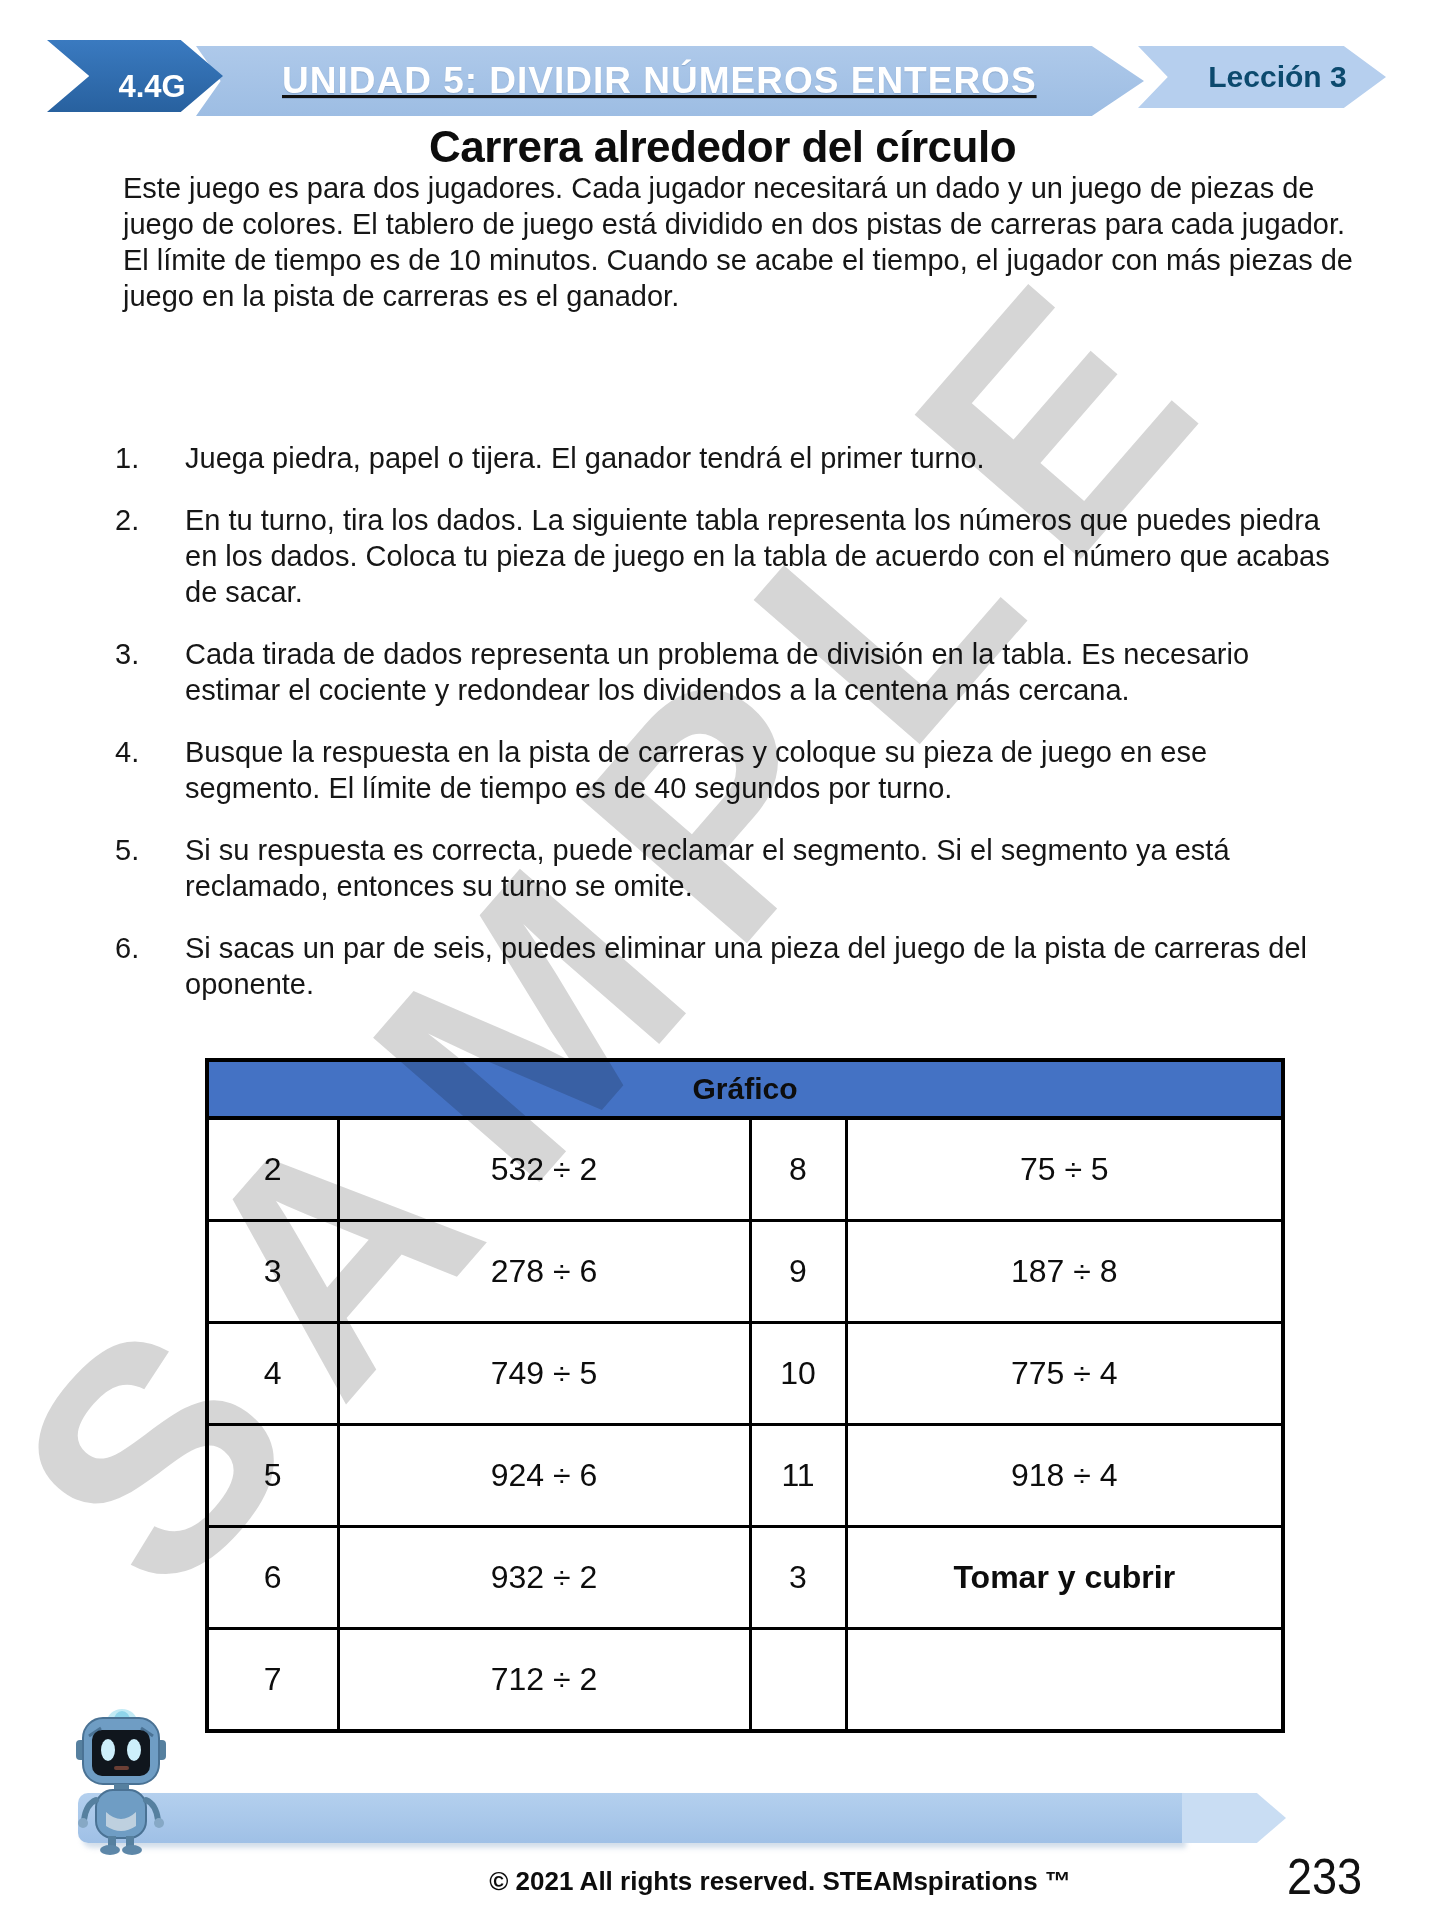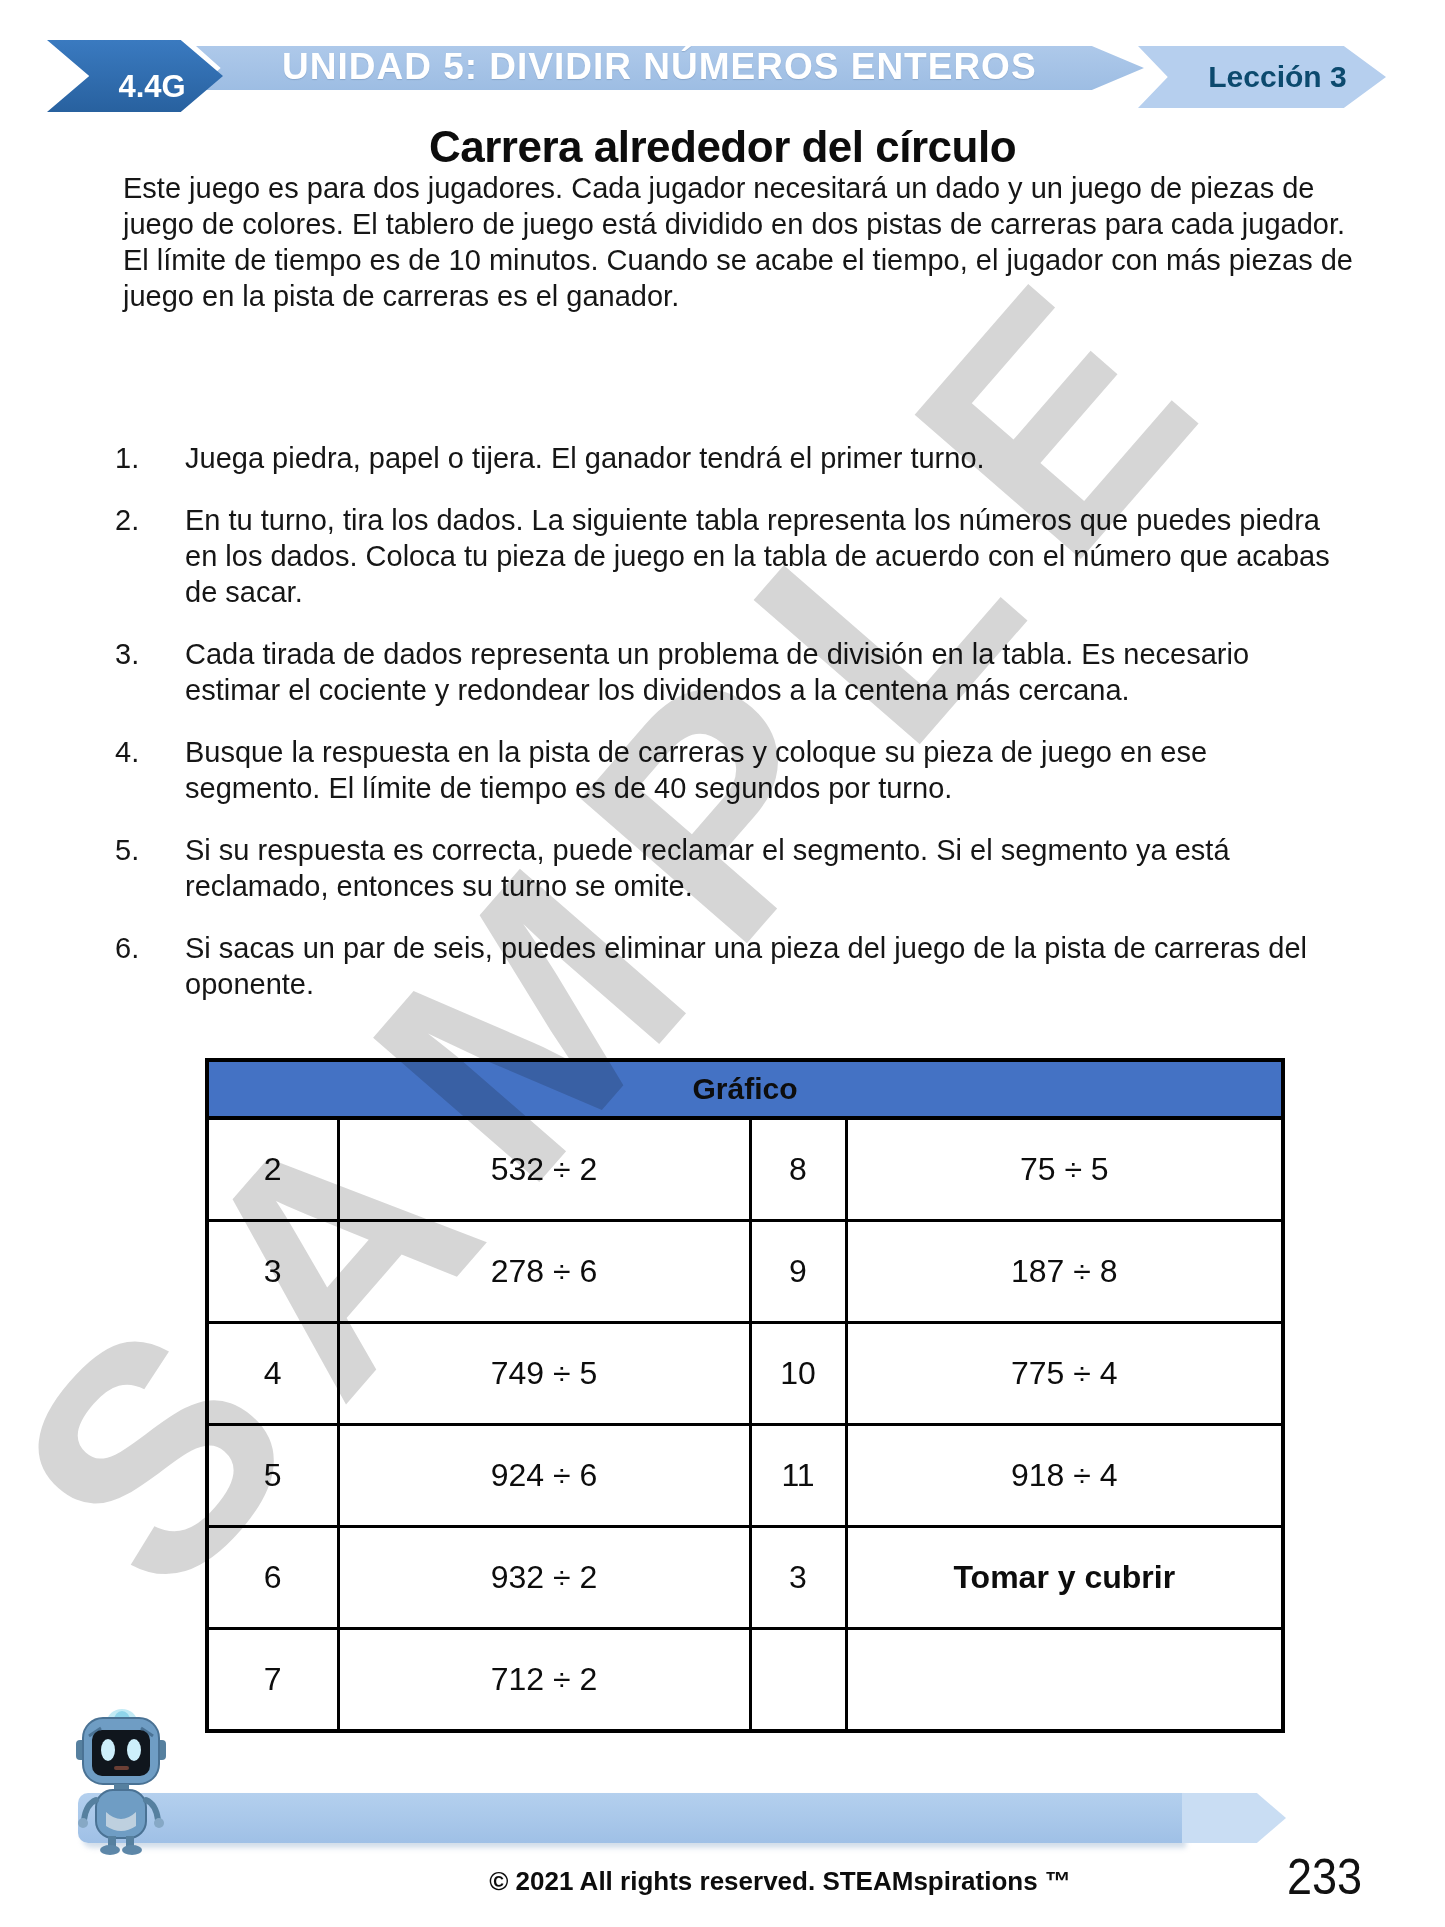--- a/index.html
+++ b/index.html
@@ -3,24 +3,24 @@
 <meta charset="utf-8">
 <style>
   html,body{margin:0;padding:0;background:#e8e8e8;}
   .page{
     position:relative;width:1445px;height:1927px;margin:0 auto;
     background:#ffffff;overflow:hidden;
     font-family:"Liberation Sans",sans-serif;color:#111;
   }
   
   .banner-main{
-    position:absolute;left:196px;top:46px;width:948px;height:44px;
+    position:absolute;left:196px;top:46px;width:948px;height:70px;
     background:linear-gradient(180deg,#aec9ea 0%,#9dbde3 100%);
     clip-path:polygon(0 0,94.5% 0,100% 50%,94.5% 100%,0 100%,2.6% 50%);
-    display:flex;
+    display:flex;align-items:center;text-decoration:underline;
   }
   .banner-main span{
     padding-left:86px;color:#ffffff;font-size:37px;font-weight:bold;letter-spacing:1px;
     text-shadow:0 1px 1px rgba(90,120,160,.35);white-space:nowrap;
   }
   .chev-dark{
     position:absolute;left:47px;top:40px;width:176px;height:72px;
     background:linear-gradient(180deg,#3a7ac0 0%,#28619f 100%);
     clip-path:polygon(0 0,76% 0,100% 50%,76% 100%,0 100%,24% 50%);
     display:flex;align-items:center;justify-content:center;

